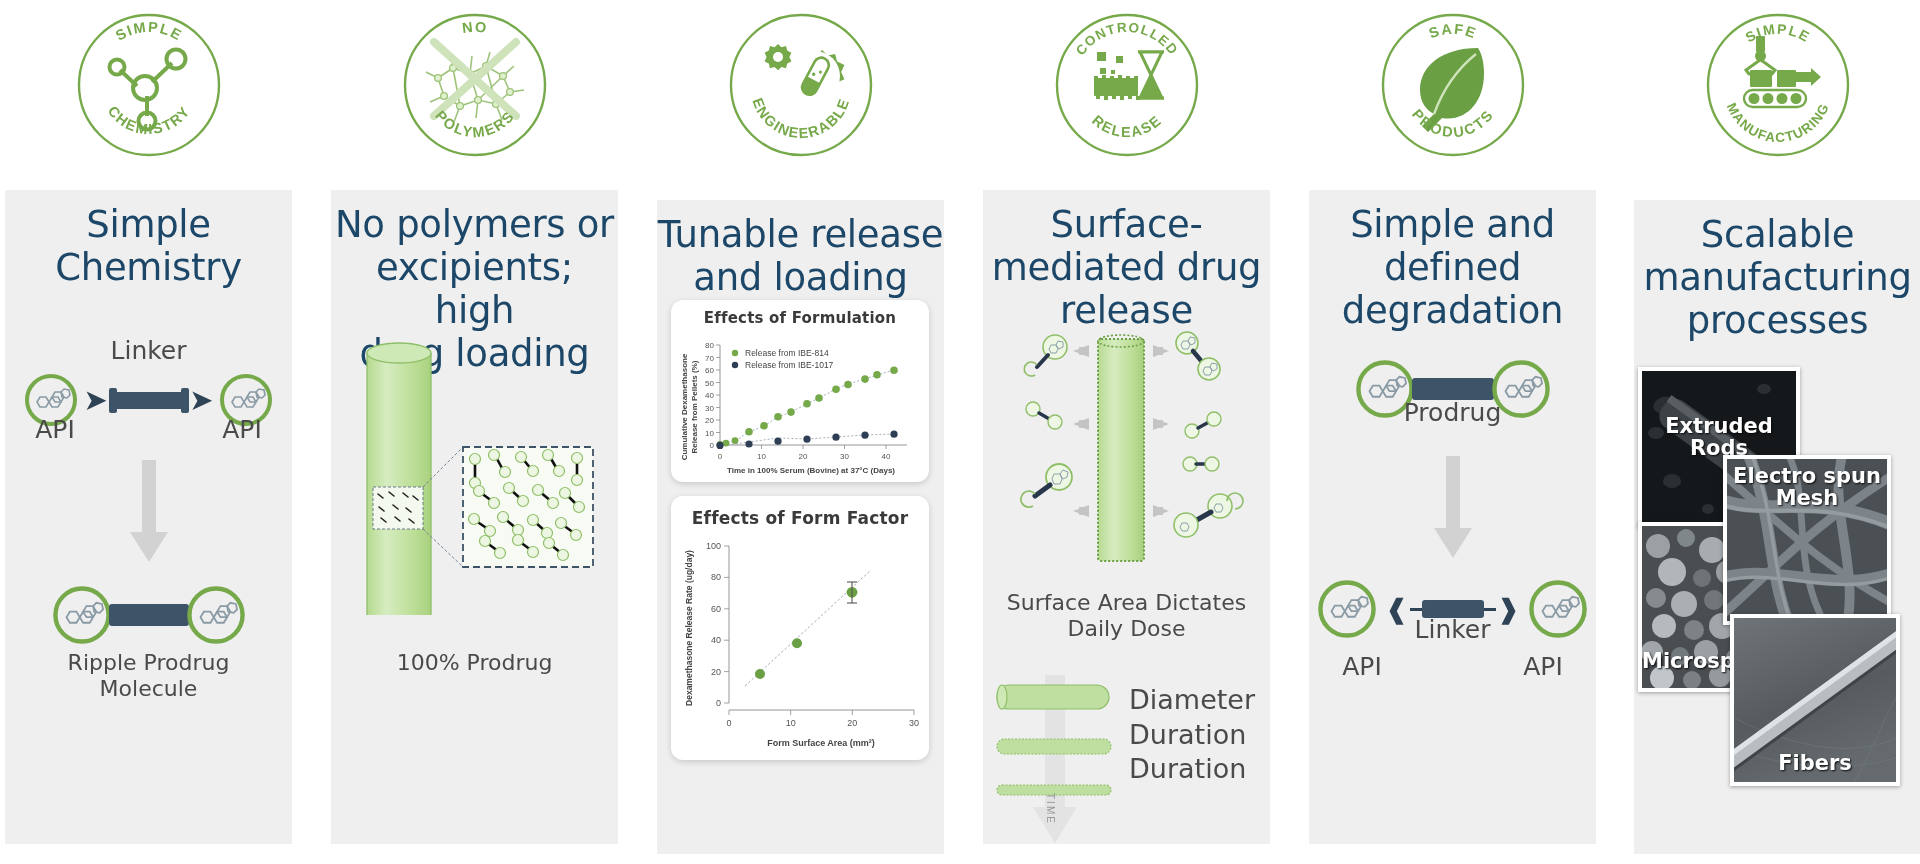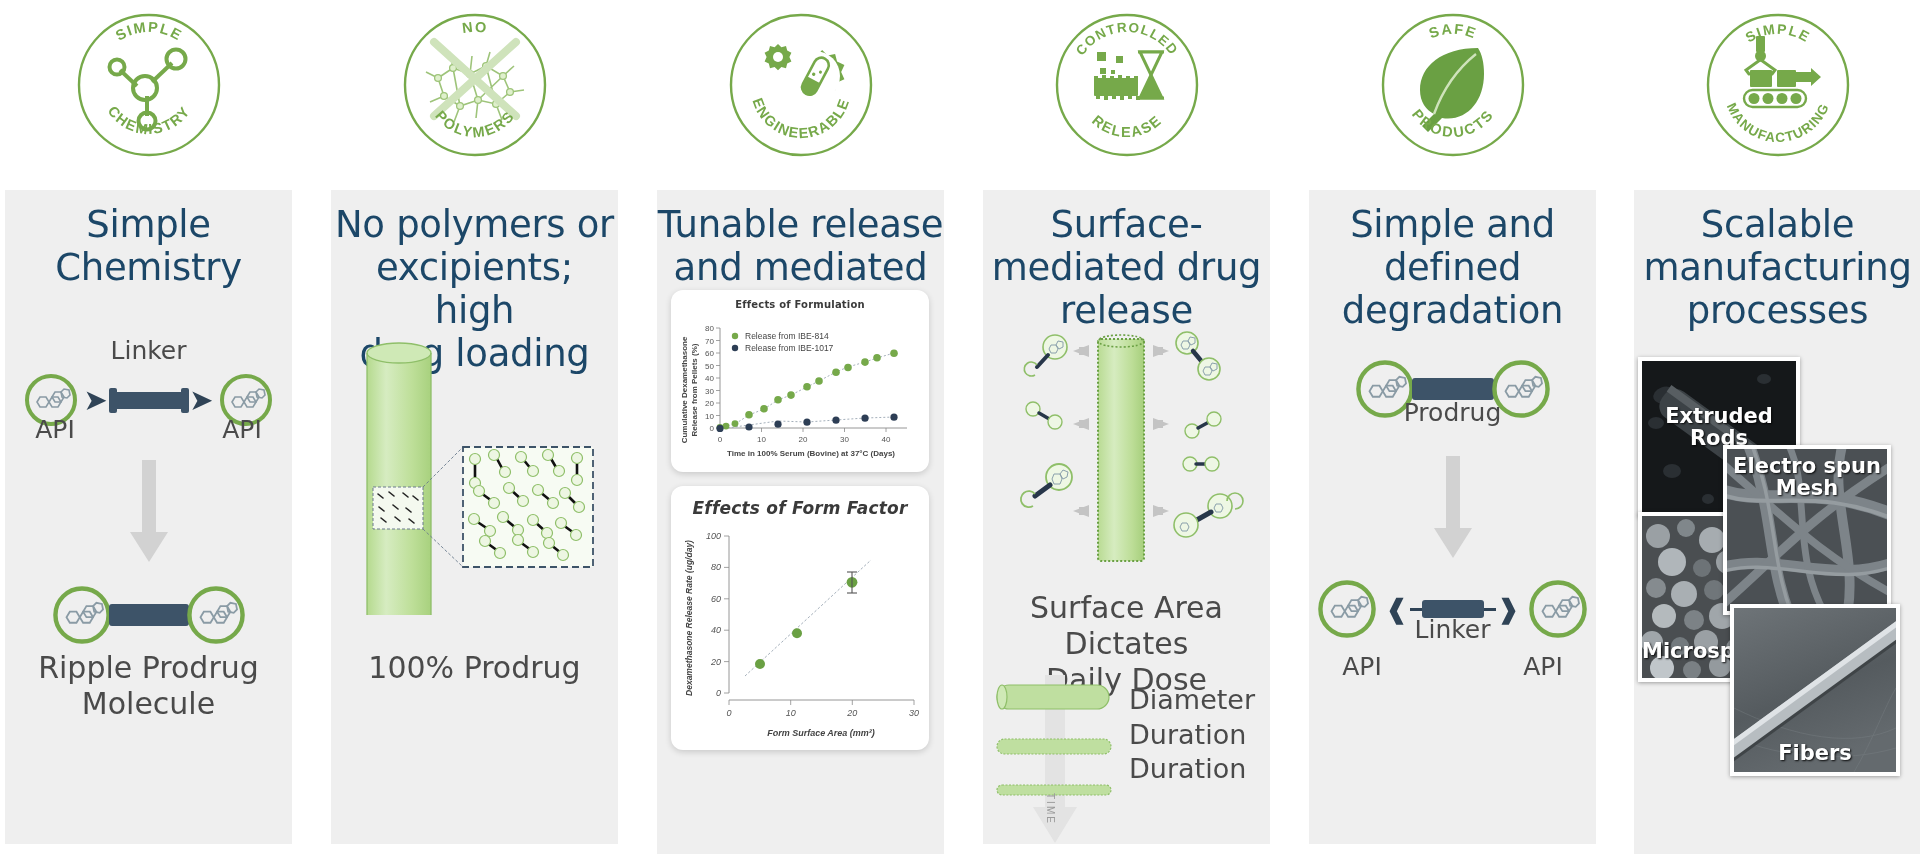--- a/index.html
+++ b/index.html
@@ -22,37 +22,37 @@
     width: 154px; height: 154px;
   }
   .badge-wrap svg { display: block; width: 154px; height: 154px; }
 
   
   .panel {
     position: absolute;
     top: 190px; left: 0; right: 0; bottom: 20px;
     background: #efefef;
   }
-  .panel.tall { top: 190px; bottom: 10px; }
+  .panel.tall { top: 200px; bottom: 10px; }
 
   .headline {
     padding-top: 14px;
     text-align: center;
     font-size: 37px;
     line-height: 1.16;
     color: #1c4768;
     font-family: "DejaVu Sans", sans-serif;
     font-weight: 400;
     letter-spacing: -0.3px;
   }
   .caption {
     position: absolute;
     left: 0; right: 0;
     text-align: center;
-    font-size: 30px;
+    font-size: 22px;
     line-height: 1.2;
     color: #4a4a4a;
     font-family: "DejaVu Sans", sans-serif;
   }
 
   
   .mol-row { position: absolute; left: 0; right: 0; display: flex; align-items: center; justify-content: center; }
 
   .api-circle { width: 56px; height: 56px; flex: 0 0 auto; }
   .api-circle.big { width: 62px; height: 62px; }
@@ -74,21 +74,21 @@
 
   
   .chart-card {
     position: absolute;
     background: #fff;
     border-radius: 12px;
     box-shadow: 0 2px 6px rgba(0,0,0,0.16);
   }
   .chart-title {
     text-align: center;
-    font-size: 10px;
+    font-size: 15px;
     font-weight: bold;
     color: #3a3a3a;
     font-family: "DejaVu Sans", sans-serif;
     padding-top: 9px;
     letter-spacing: .2px;
   }
   .tick { font-size: 8px; fill: #555; font-family: "Liberation Sans", sans-serif; }
   .axlbl { font-size: 8px; fill: #444; font-family: "Liberation Sans", sans-serif; font-weight: bold; }
   .leglbl { font-size: 8.5px; fill: #444; font-family: "Liberation Sans", sans-serif; }
 
@@ -399,21 +399,21 @@
           </defs>
         <text font-family="Liberation Sans, sans-serif" font-size="14.5" font-weight="bold" fill="#76A94A" letter-spacing="1.4">
           <textPath href="#c3bot" startOffset="50%" text-anchor="middle">ENGINEERABLE</textPath>
         </text>
       </svg>
     </div>
 
     <div class="panel tall" style="background:#efefef;">
       <div class="headline">
         <div>Tunable release</div>
-        <div>and mediated</div>
+        <div>and loading</div>
       </div>
 
       <div class="chart-card" style="left:14px; top:100px; width:258px; height:182px;">
         <div class="chart-title">Effects of Formulation</div>
         <svg width="258" height="150" viewBox="0 0 258 150">
 
           <line x1="49" y1="18" x2="49" y2="118" stroke="#8b8b8b" stroke-width="0.9"></line>
           <line x1="49" y1="118" x2="236" y2="118" stroke="#8b8b8b" stroke-width="0.9"></line>
 
           <g>
@@ -514,21 +514,21 @@
             <circle cx="223" cy="107.2" r="3.6"></circle>
           </g>
 
           <circle cx="64" cy="26" r="3.2" fill="#76A94A"></circle>
           <text class="leglbl" x="74" y="29">Release from IBE-814</text>
           <circle cx="64" cy="38" r="3.2" fill="#2d3e55"></circle>
           <text class="leglbl" x="74" y="41">Release from IBE-1017</text>
         </svg>
       </div>
 
-      <div class="chart-card" style="left:14px; top:296px; width:258px; height:264px;font-style:italic;">
+      <div class="chart-card" style="left:14px; top:296px; width:258px; height:264px;">
         <div class="chart-title" style="font-size:17px;padding-top:12px;">Effects of Form Factor</div>
         <svg width="258" height="226" viewBox="0 0 258 226">
           <line x1="58" y1="18" x2="58" y2="175" stroke="#8b8b8b" stroke-width="0.9"></line>
           <line x1="58" y1="182" x2="243" y2="182" stroke="#8b8b8b" stroke-width="0.9"></line>
           <g>
             <g>
                 <line x1="53" y1="18" x2="58" y2="18" stroke="#8b8b8b" stroke-width="0.8"></line>
                 <text class="tick" x="50" y="21" text-anchor="end" style="font-size:9px">100</text>
               </g>
             <g>

